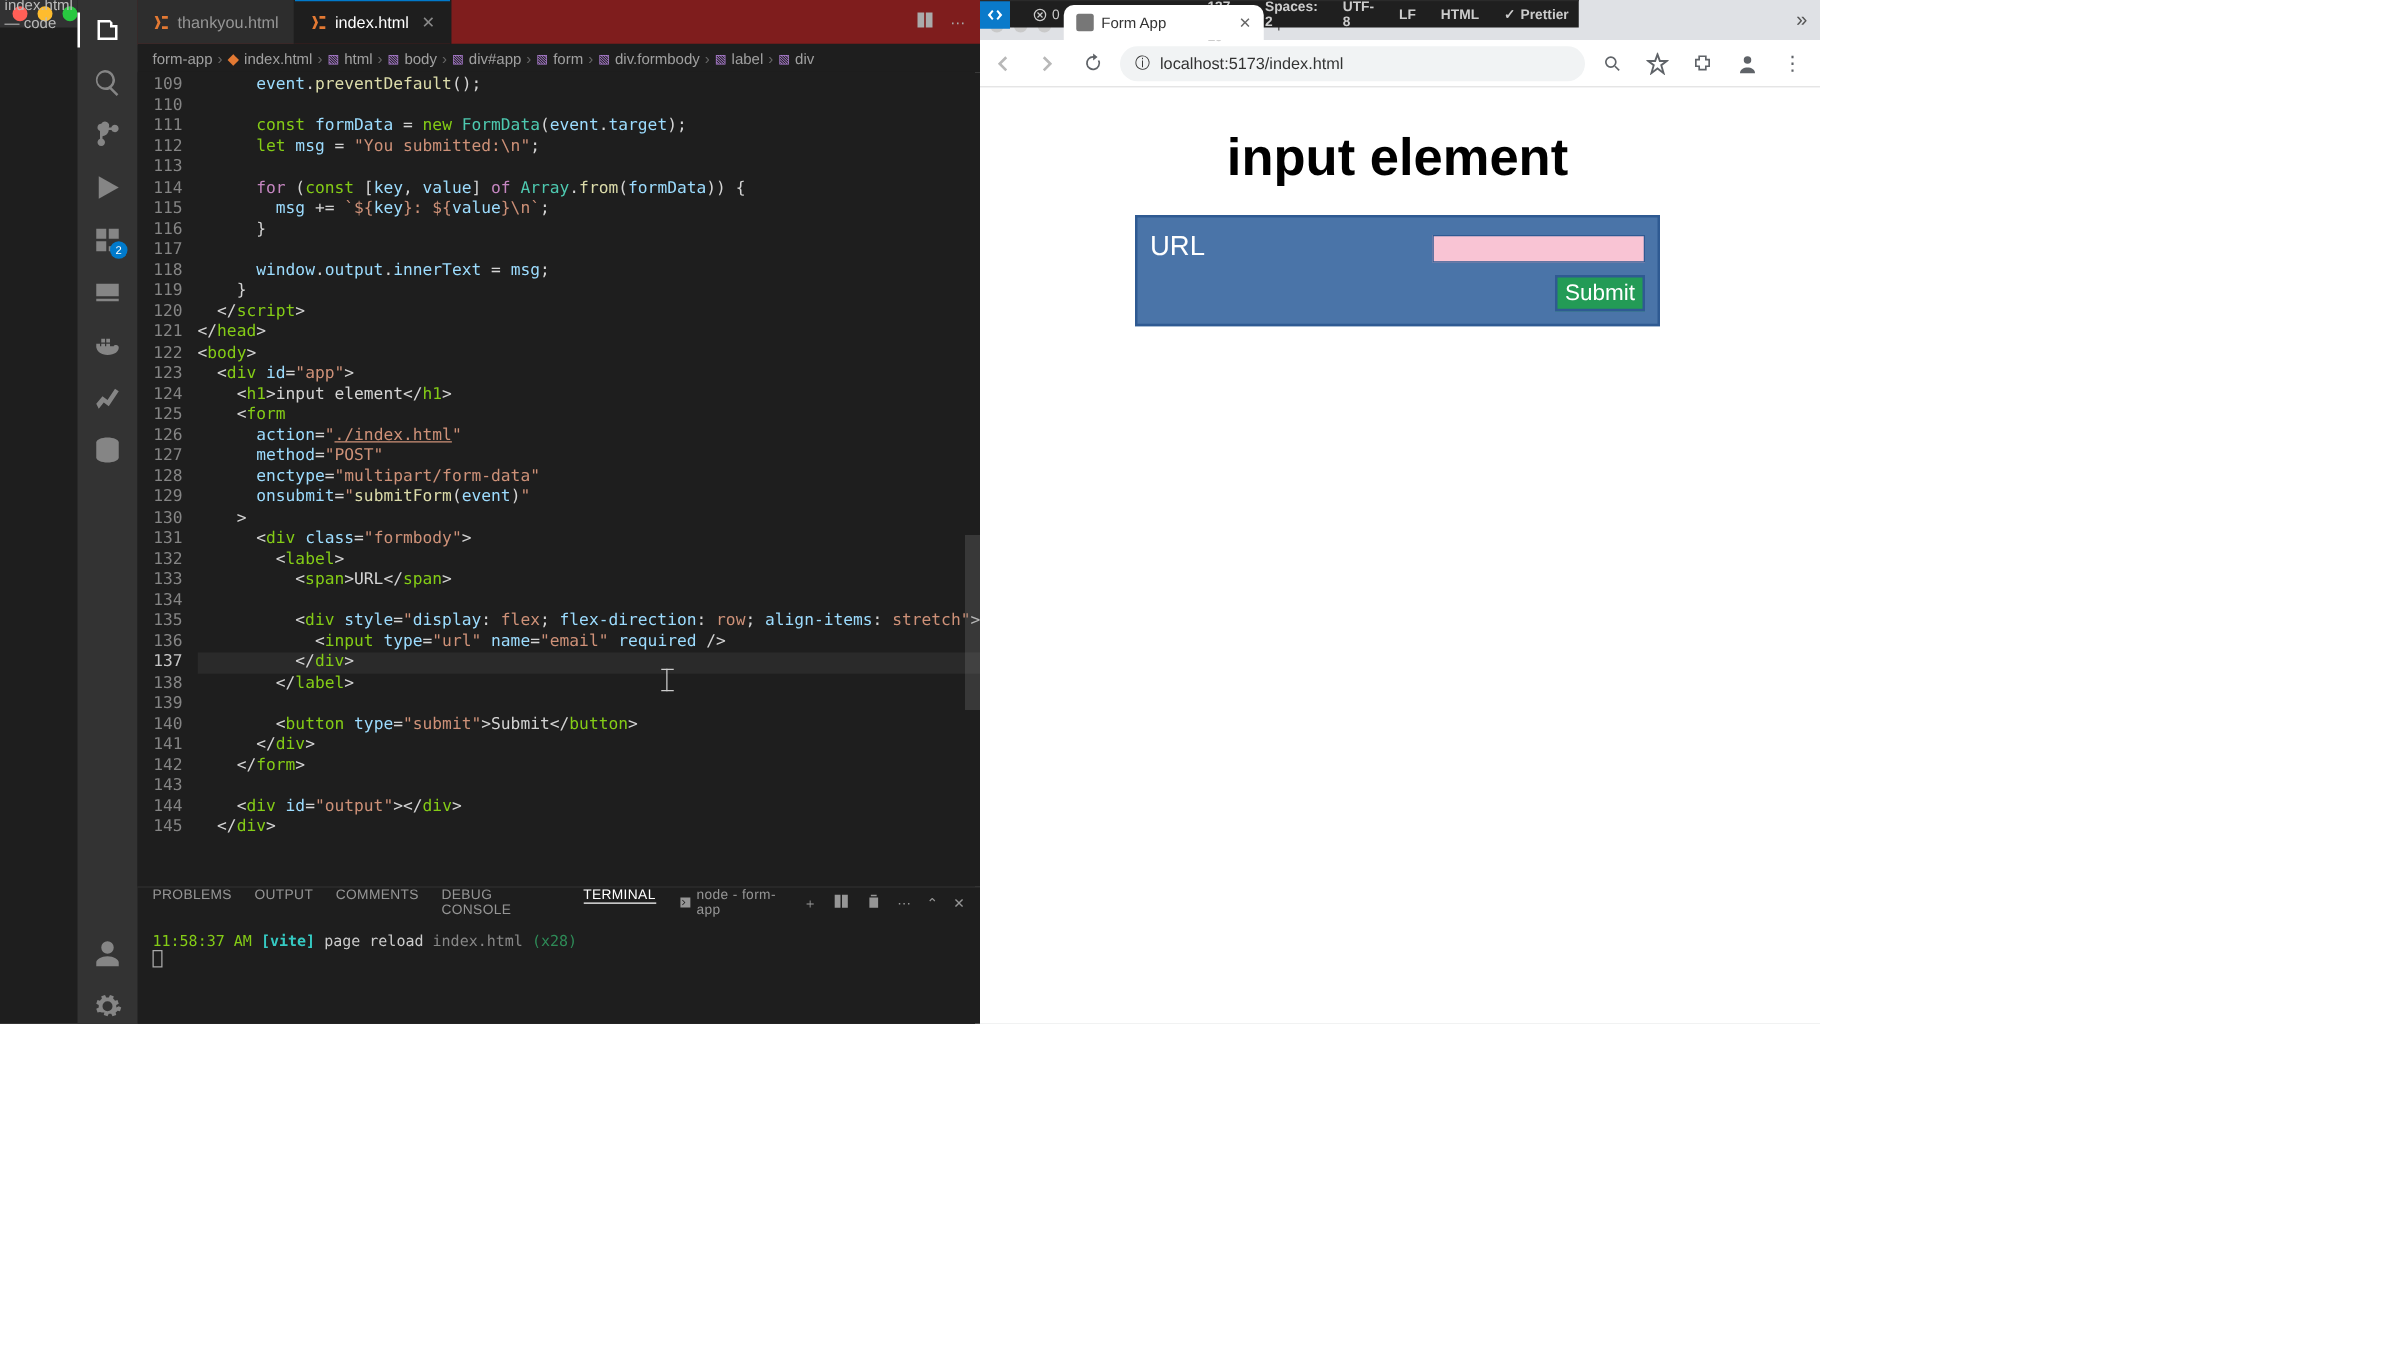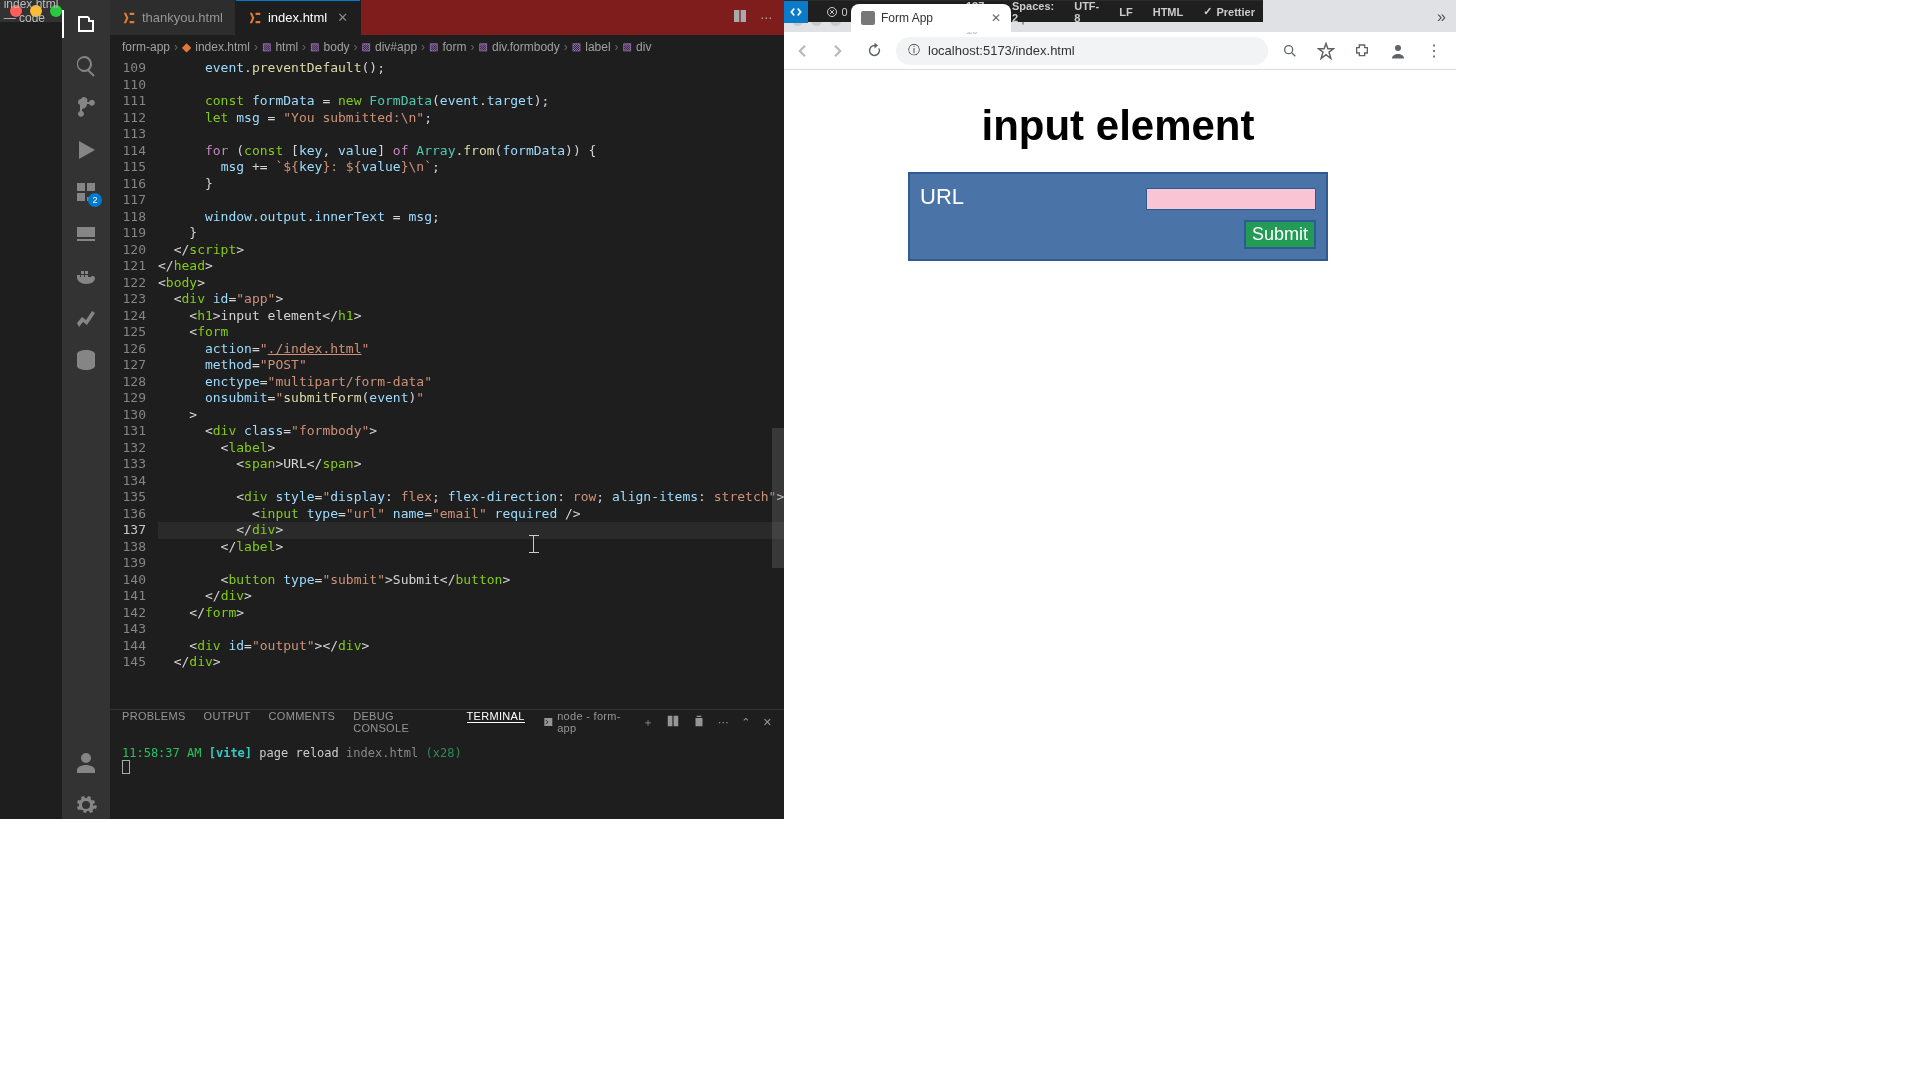--- a/index.html
+++ b/index.html
@@ -113,21 +113,21 @@
   .panel-tabs {
     height:32px; display:flex; align-items:flex-start; gap:18px;
     padding:0 12px; color:#969696; font-size:11px; letter-spacing:.3px;
   }
   .panel-tabs .pt.active { color:#fff; border-bottom:1px solid #fff;}
   .panel-right { margin-left:auto; display:flex; align-items:center; gap:12px;}
   .panel-out {
     flex:1; padding:4px 12px; font-family:Menlo,Consolas,monospace; font-size:12px;
     color:#ccc;
   }
-  .panel-out .time { color:#22c55e; }
+  .panel-out .time { color:#84cc16; }
   .panel-out .vite { color:#35c9c2; font-weight:bold;}
   .panel-out .dim  { color:#888; }
   .term-cursor { display:inline-block; width:8px; height:14px; border:1px solid #aaa; }
 
   .vsc-status {
     height:22px; background:#1f1f1f; color:#ccc; display:flex; align-items:center;
     font-size:11px; padding:0 8px; gap:14px; border-top:1px solid #2a2a2a;
   }
   .status-remote { background:#0a7aca; width:28px; height:22px; margin:-0px 4px 0 -8px;
     display:flex; align-items:center; justify-content:center; color:#fff;}

